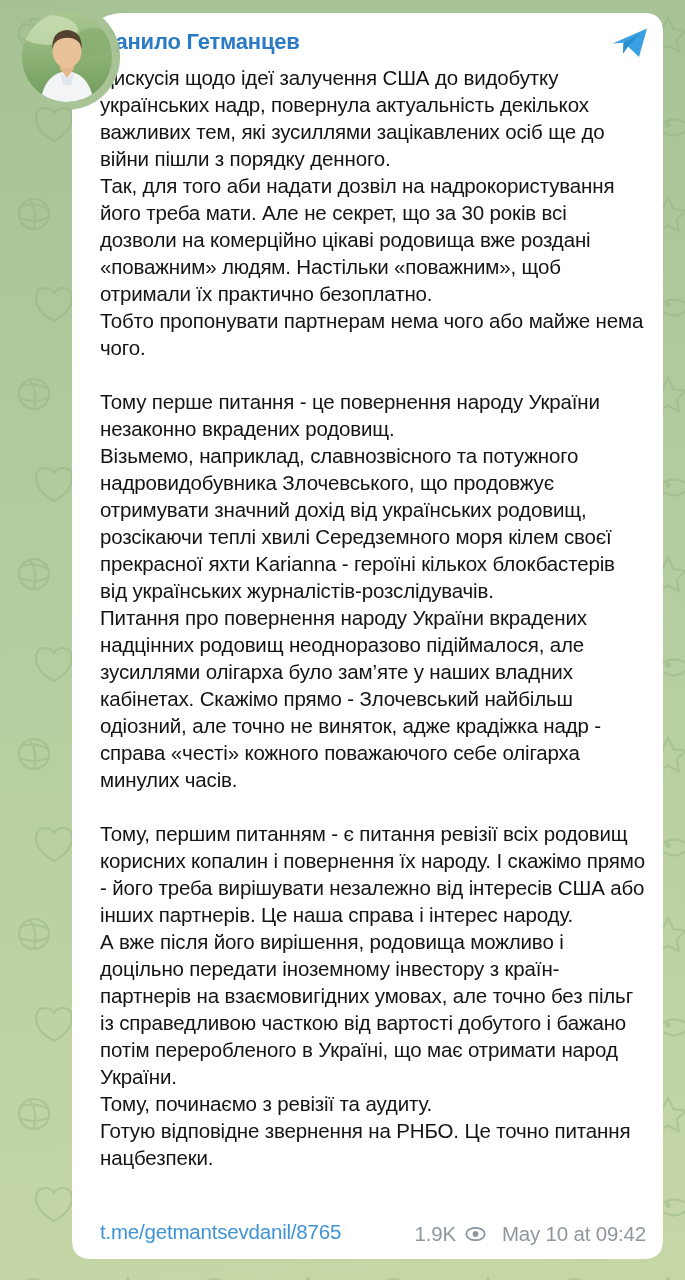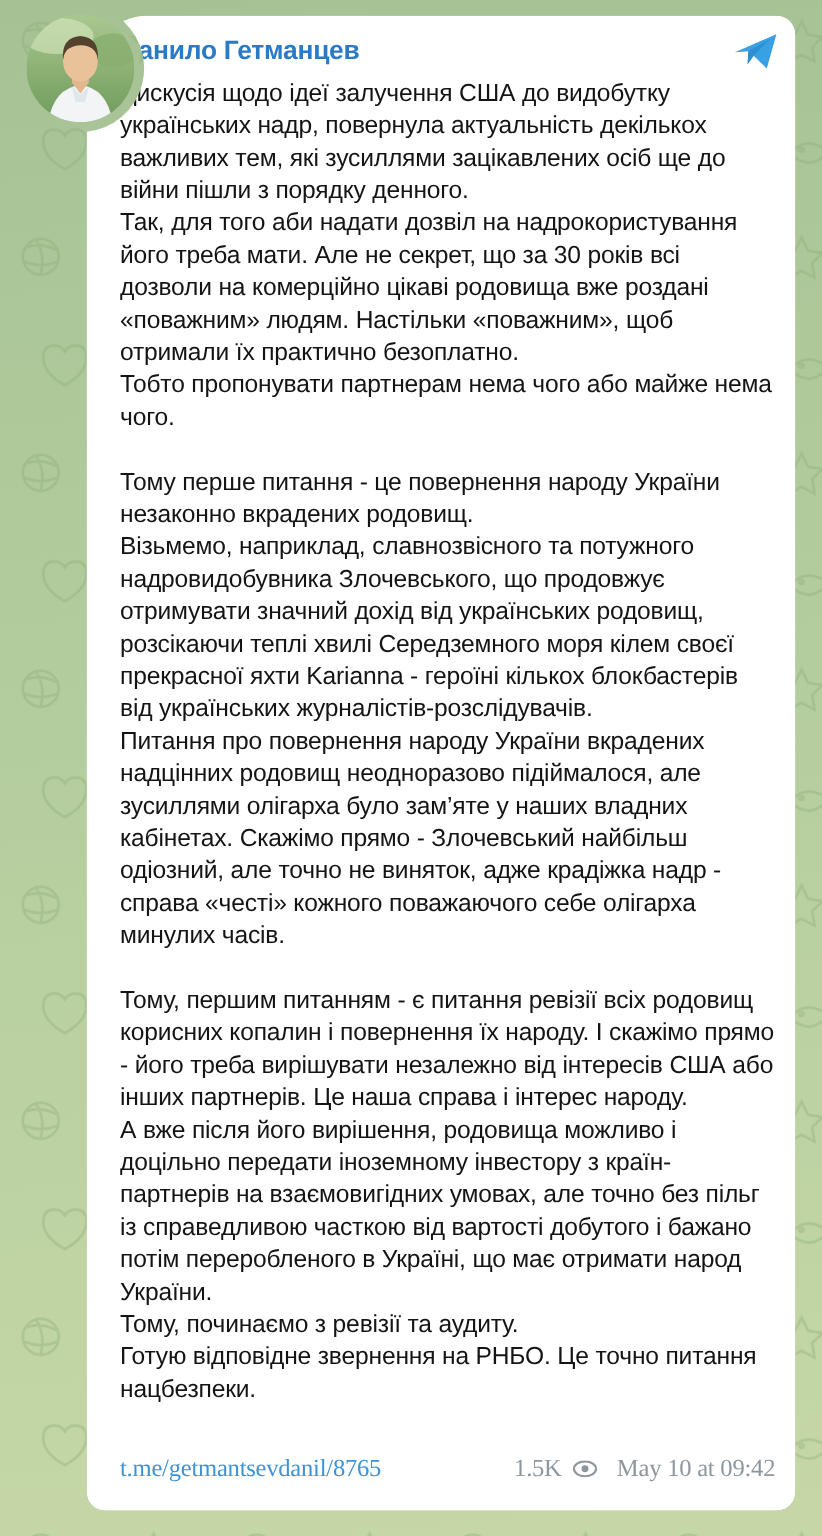--- a/index.html
+++ b/index.html
@@ -45,26 +45,24 @@
     left: 28px; top: 51px;
     width: 545px;
     font-size: 20.5px;
     line-height: 27px;
     letter-spacing: -0.15px;
     color: #141414;
     white-space: pre-wrap;
   }
   .footer {
     position: absolute;
-    left: 28px; right: 17px; bottom: 21px;
+    left: 28px; right: 17px; bottom: 11px;
     height: 28px;
     display: flex;
     justify-content: space-between;
-    align-items: center;
-    font-family: Liberation Serif, serif;
   }
   .post-link {
     font-size: 20.5px;
     color: #3e93d5;
     text-decoration: none;
     cursor: pointer;
     letter-spacing: -0.2px;
   }
   .meta {
     display: flex;
@@ -130,21 +128,21 @@
 
 Тому, першим питанням - є питання ревізії всіх родовищ корисних копалин і повернення їх народу. І скажімо прямо - його треба вирішувати незалежно від інтересів США або інших партнерів. Це наша справа і інтерес народу.
 А вже після його вирішення, родовища можливо і доцільно передати іноземному інвестору з країн-партнерів на взаємовигідних умовах, але точно без пільг із справедливою часткою від вартості добутого і бажано потім переробленого в Україні, що має отримати народ України.
 Тому, починаємо з ревізії та аудиту.
 Готую відповідне звернення на РНБО. Це точно питання нацбезпеки.</div>
 
   <div class="footer">
     <a class="post-link">t.me/getmantsevdanil/8765</a>
 
     <div class="meta">
-      <span class="views">1.5K</span>
+      <span class="views">1.9K</span>
       <svg class="eye" width="21" height="14" viewBox="0 0 21 14">
         <ellipse cx="10.5" cy="7" rx="9.2" ry="6.2" fill="none" stroke="#8e979e" stroke-width="1.8"></ellipse>
         <circle cx="10.5" cy="7" r="2.9" fill="#8e979e"></circle>
       </svg>
       <span class="date">May 10 at 09:42</span>
     </div>
   </div>
 </div>
 
 <div class="avatar">

